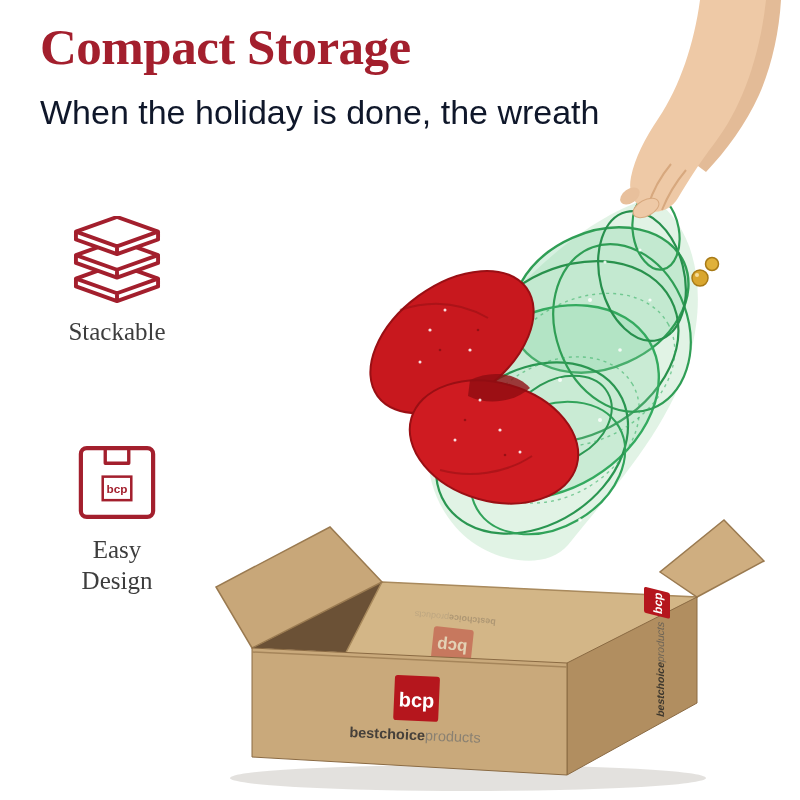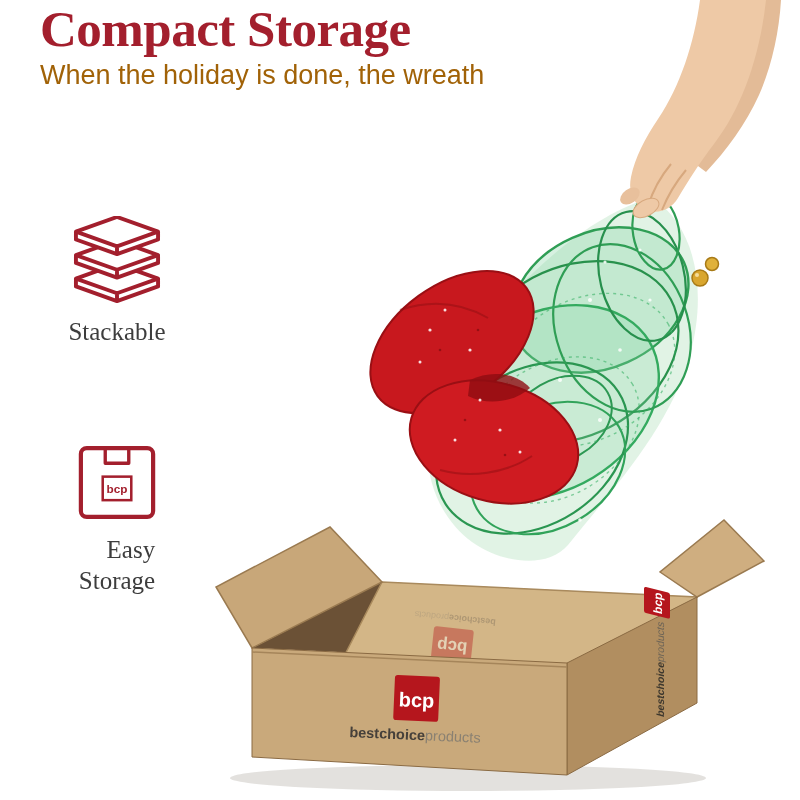--- a/index.html
+++ b/index.html
@@ -1,29 +1,29 @@
 <!DOCTYPE html>
 <html><head>
 <meta charset="utf-8">
 <style>
   html,body{margin:0;padding:0;background:#fff;}
   .page{position:relative;width:800px;height:800px;background:#ffffff;overflow:hidden;
         font-family:"Liberation Sans",sans-serif;}
   .photo{position:absolute;left:0;top:0;width:800px;height:800px;}
-  .header{position:absolute;left:40px;top:0;z-index:3;}
+  .header{position:absolute;left:40px;top:18px;z-index:3;}
   .page-title{margin:0;font-family:"Liberation Serif",serif;font-weight:700;
               font-size:51px;color:#a31f2d;letter-spacing:-0.5px;}
-  .subtitle{font-size:27px;color:#a16207;line-height:1.33;}
+  .subtitle{margin-top:14px;font-size:34px;color:#0f172a;line-height:1.33;}
   .subtitle span{display:block;}
   .feature{position:absolute;width:170px;display:flex;flex-direction:column;
            align-items:center;z-index:3;}
   .feature-1{left:32px;top:216px;}
   .feature-2{left:32px;top:438px;}
   .feature-label{margin-top:13px;font-family:"Liberation Serif",serif;font-size:25px;
-                 color:#3d3d3d;text-align:right;line-height:1.22;}
+                 color:#3d3d3d;text-align:center;line-height:1.22;}
   .feature-label span{display:block;}
   svg text{font-family:"Liberation Sans",sans-serif;}
 </style>
 </head>
 <body>
 
 <div class="page">
 
   <svg class="photo" viewBox="0 0 800 800">
 
@@ -165,17 +165,17 @@
 
   <div class="feature feature-2">
     <svg width="84" height="84" viewBox="0 0 100 100">
       <rect x="7" y="12" width="86" height="82" rx="7" fill="#ffffff" stroke="#a31f2d" stroke-width="5"></rect>
       <path d="M36,12 L36,30 L64,30 L64,12" fill="none" stroke="#a31f2d" stroke-width="4" stroke-linejoin="round"></path>
       <rect x="33" y="46" width="34" height="28" fill="none" stroke="#a31f2d" stroke-width="3"></rect>
       <text x="50" y="66" text-anchor="middle" font-size="14" font-weight="bold" fill="#a31f2d">bcp</text>
     </svg>
     <div class="feature-label">
       <span>Easy</span>
-      <span>Storage</span>
+      <span>Design</span>
     </div>
   </div>
 
 </div>
 
 </body></html>

